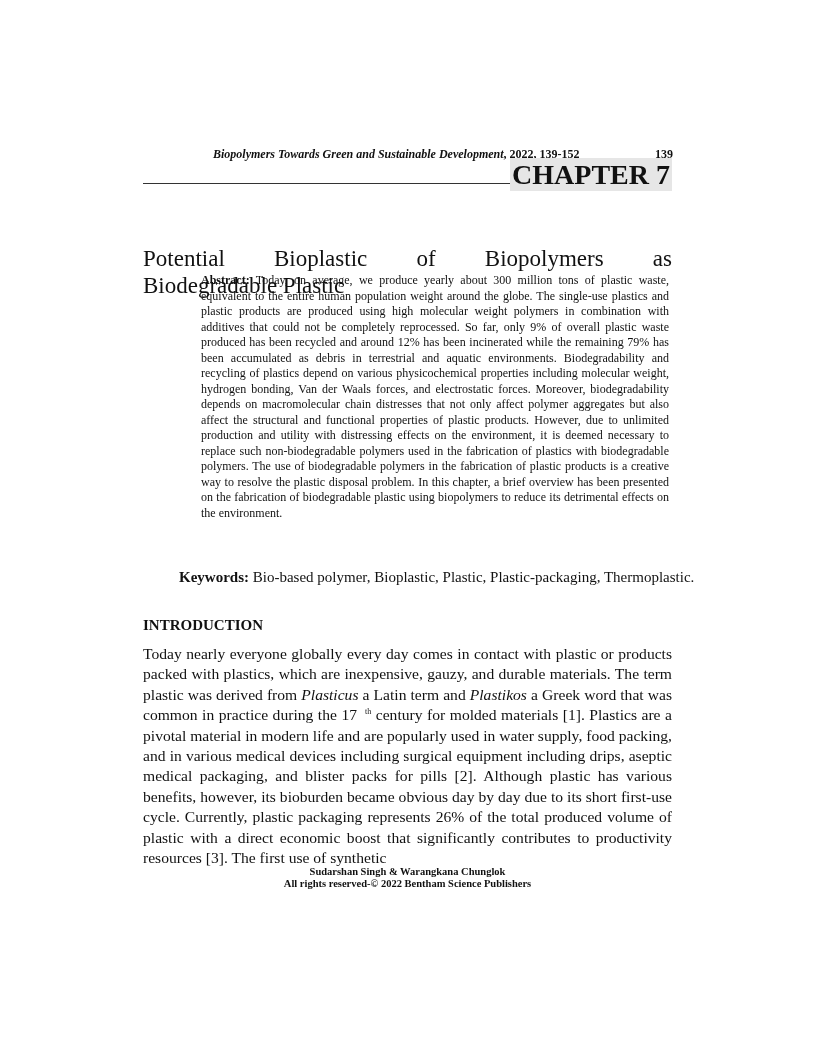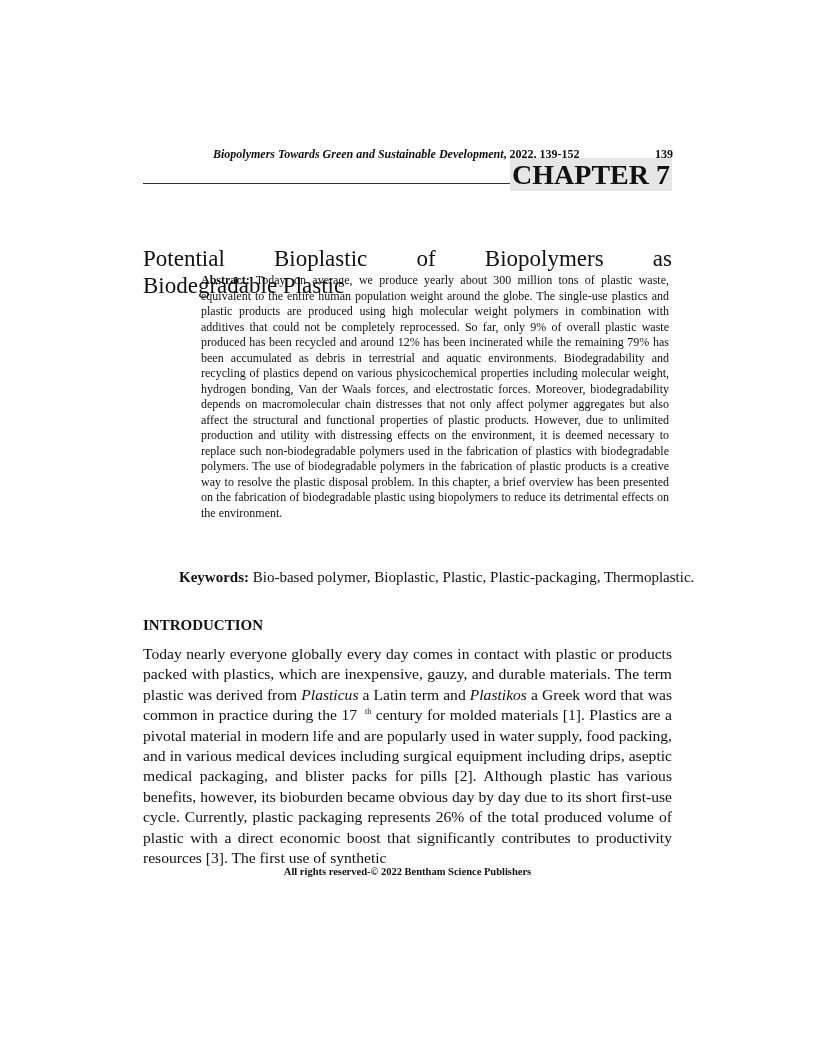--- a/index.html
+++ b/index.html
@@ -69,16 +69,17 @@
 
   <div class="keywords">
     <b>Keywords:</b><span> Bio-based polymer, Bioplastic, Plastic, Plastic-packaging, Thermoplastic.</span>
   </div>
 
   <div class="section-head">INTRODUCTION</div>
 
   <div class="intro"><span>Today nearly everyone globally every day comes in contact with plastic or products packed with plastics, which are inexpensive, gauzy, and durable materials. The term plastic was derived from </span><i>Plasticus</i><span> a Latin term and </span><i>Plastikos</i><span> a Greek word that was common in practice during the 17</span><sup>th</sup><span> century for molded materials [1]. Plastics are a pivotal material in modern life and are popularly used in water supply, food packing, and in various medical devices including surgical equipment including drips, aseptic medical packaging, and blister packs for pills [2]. Although plastic has various benefits, however, its bioburden became obvious day by day due to its short first-use cycle. Currently, plastic packaging represents 26% of the total produced volume of plastic with a direct economic boost that significantly contributes to productivity resources [3]. The first use of synthetic</span></div>
 
   <div class="footer">
+    <div>Sudarshan Singh &amp; Warangkana Chunglok</div>
     <div>All rights reserved-© 2022 Bentham Science Publishers</div>
   </div>
 
 </div>
 
 </body></html>

